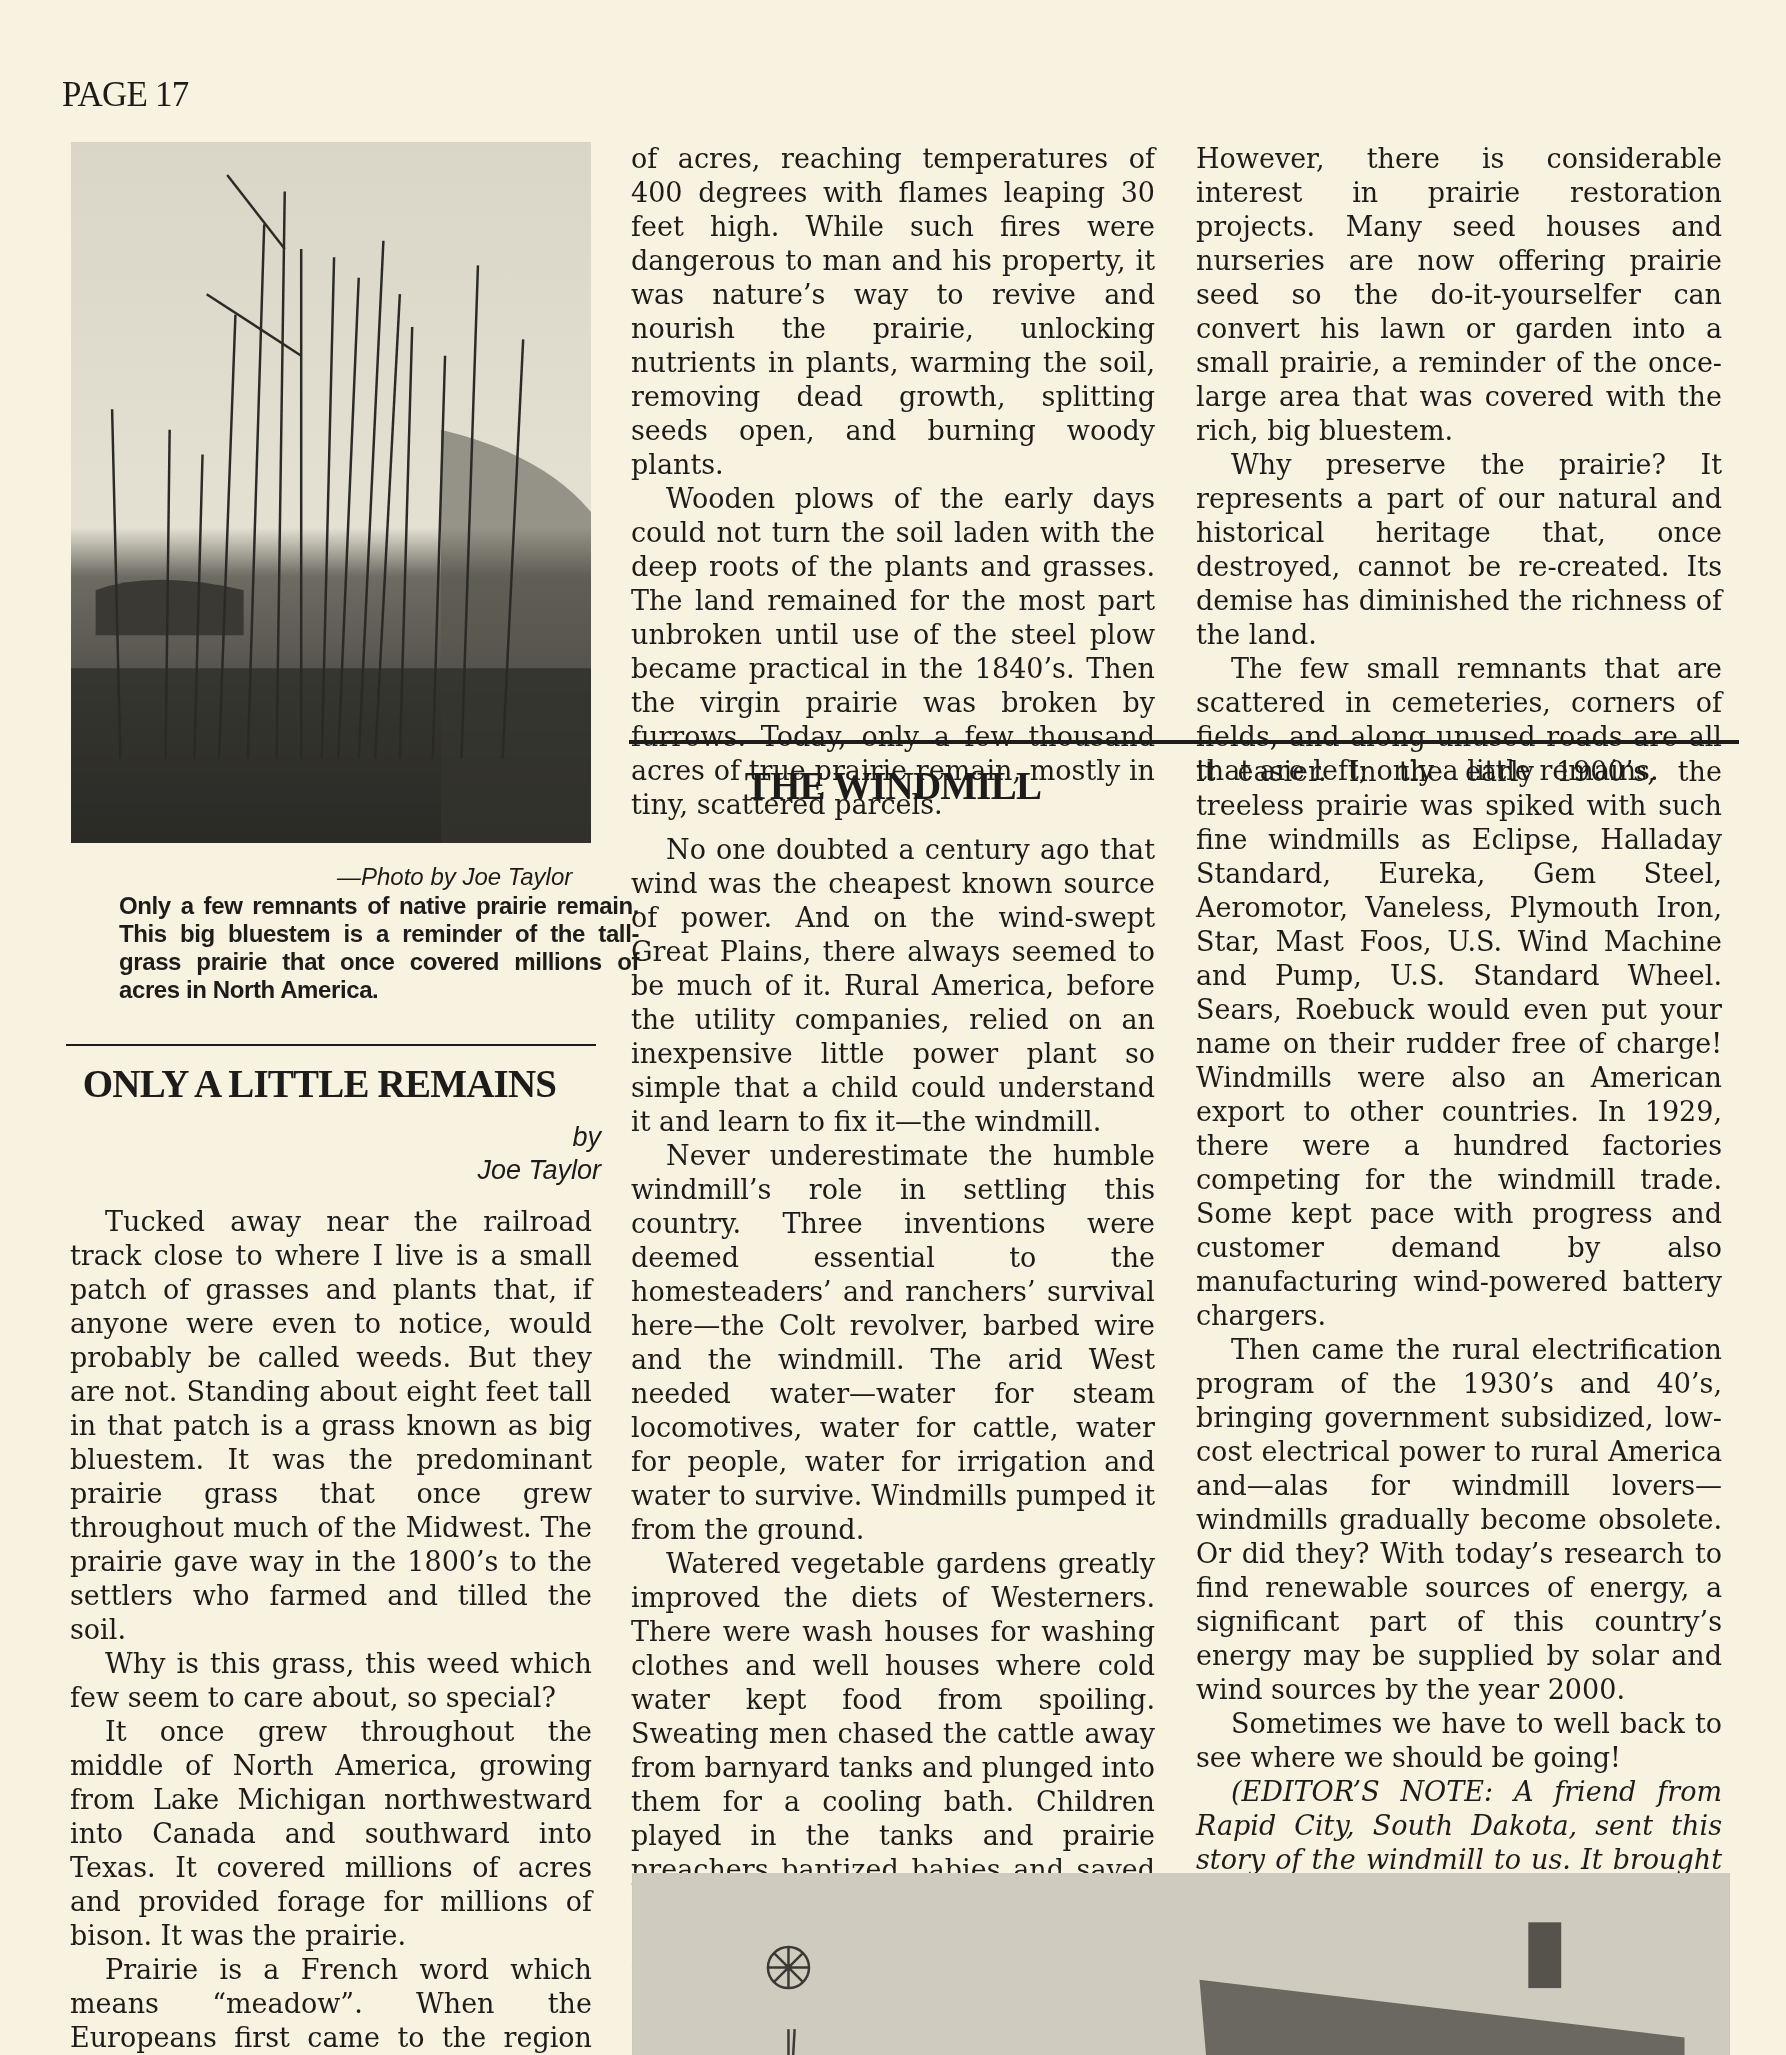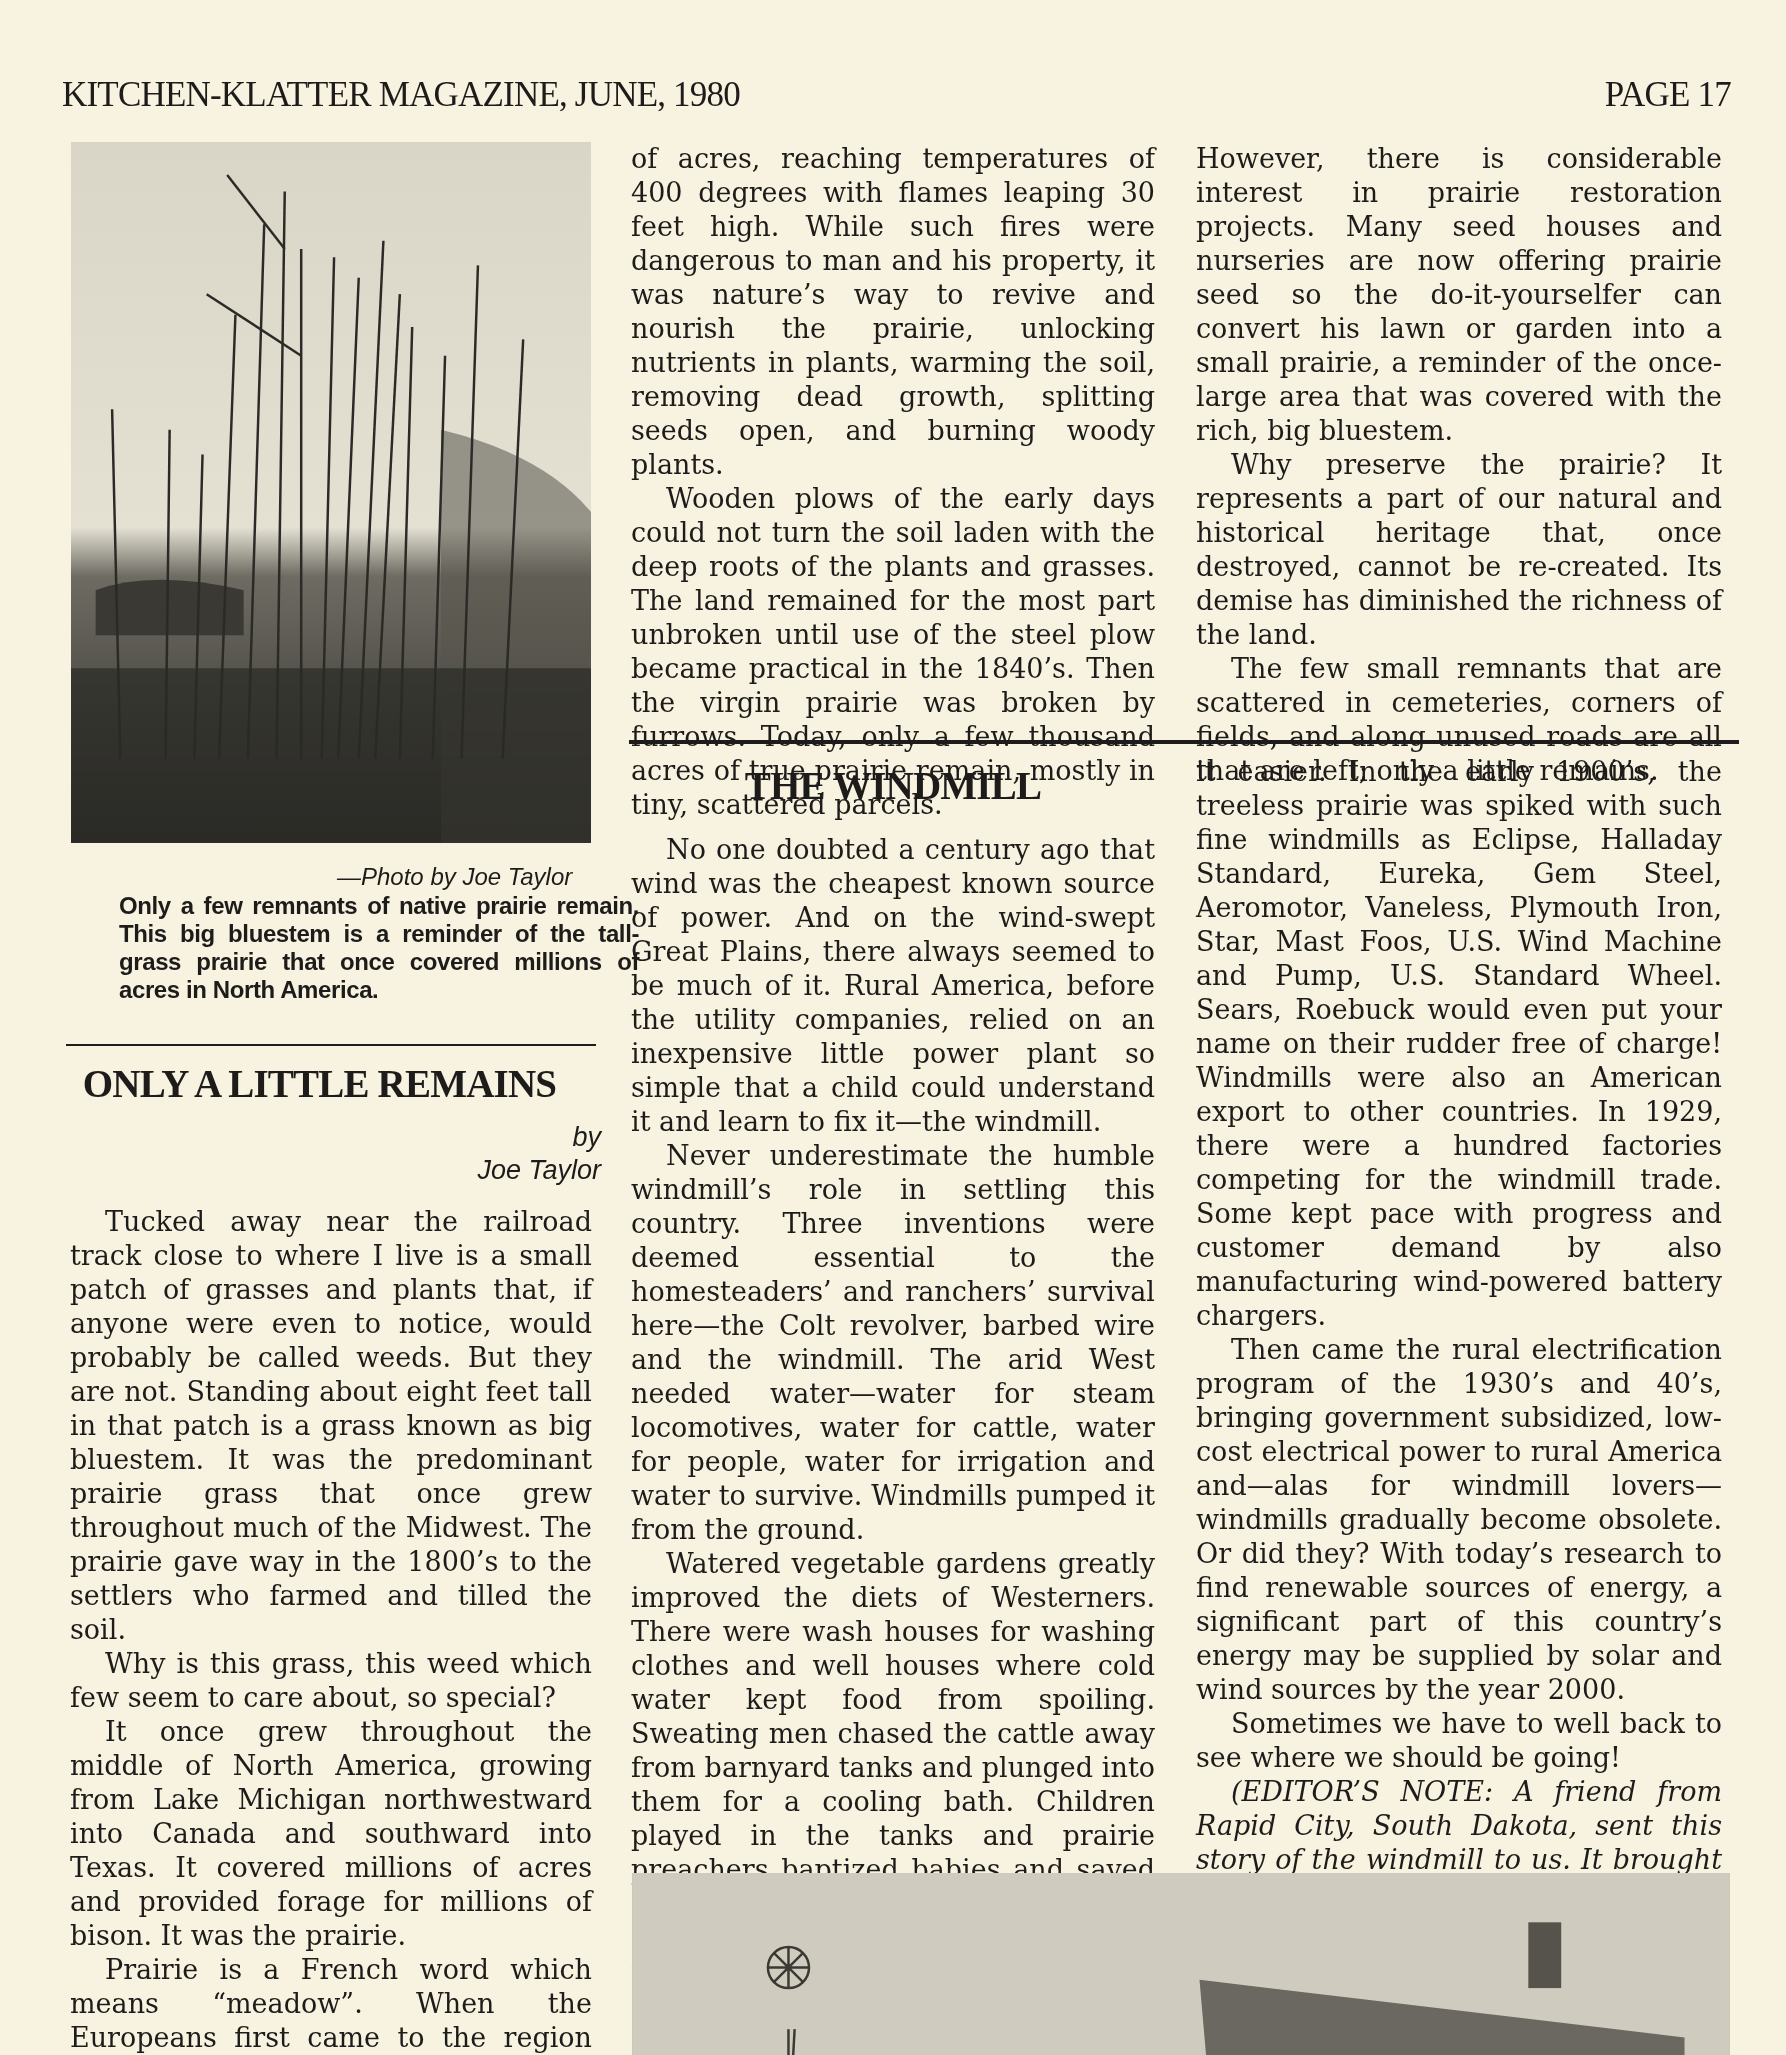--- a/index.html
+++ b/index.html
@@ -35,21 +35,20 @@
     position: absolute; font-family: "Liberation Serif", serif; font-weight: bold;
     font-size: 39px; text-align: center; letter-spacing: -0.8px;
   }
   .byline { position: absolute; font-style: italic; font-size: 27px; text-align: right; font-family: "Liberation Sans", sans-serif; }
   .editor-note { font-style: italic; }
 </style>
 </head>
 <body>
 
 <div class="page-header">
-  <span>KITCHEN-KLATTER MAGAZINE, JUNE, 1980</span>
   <span>PAGE 17</span>
 </div>
 
 <div class="photo photo-grass">
   <svg width="520" height="701" viewBox="0 0 1265 1705">
     <defs>
       <linearGradient id="gsky" x1="0" y1="0" x2="0" y2="1">
         <stop offset="0" stop-color="#d9d6c8"></stop>
         <stop offset="0.55" stop-color="#e4e1d3"></stop>
         <stop offset="0.62" stop-color="#6d6b62"></stop>

